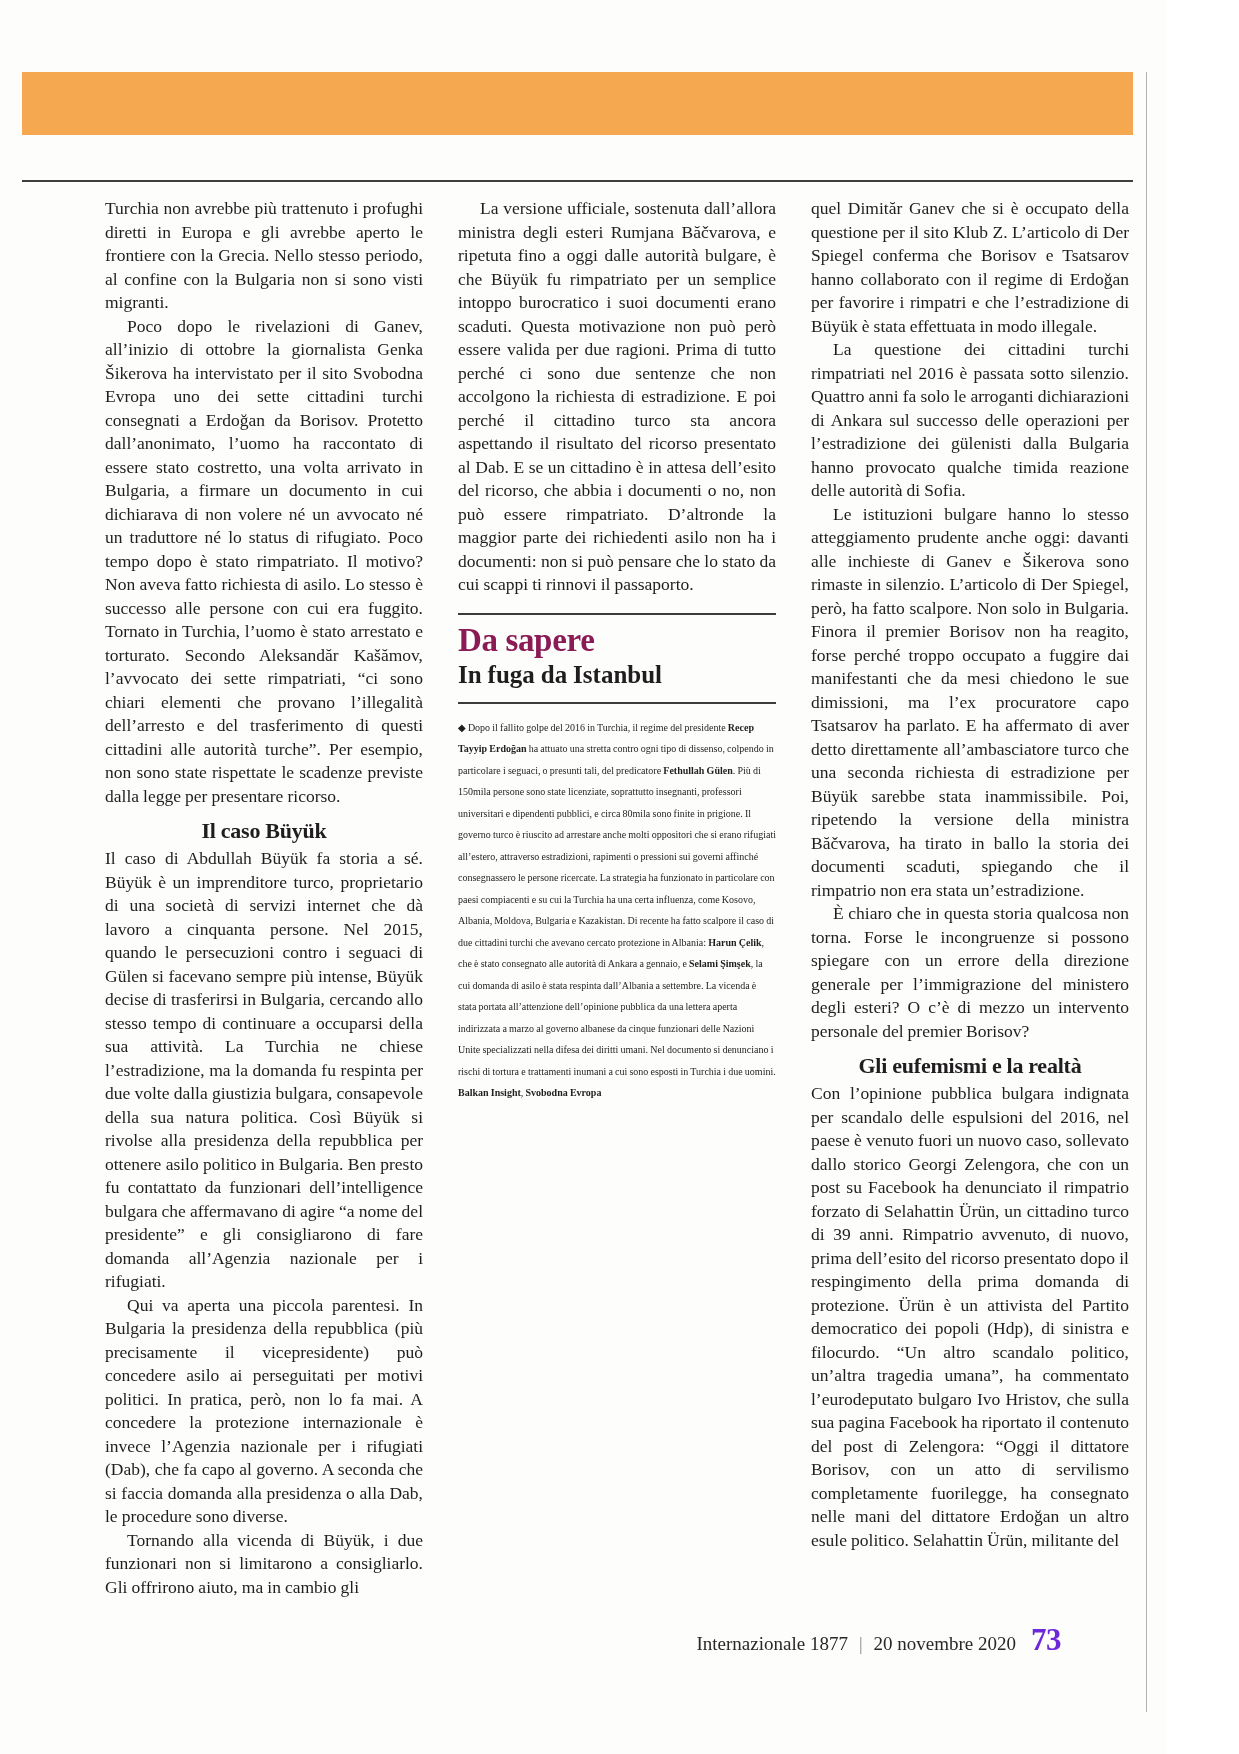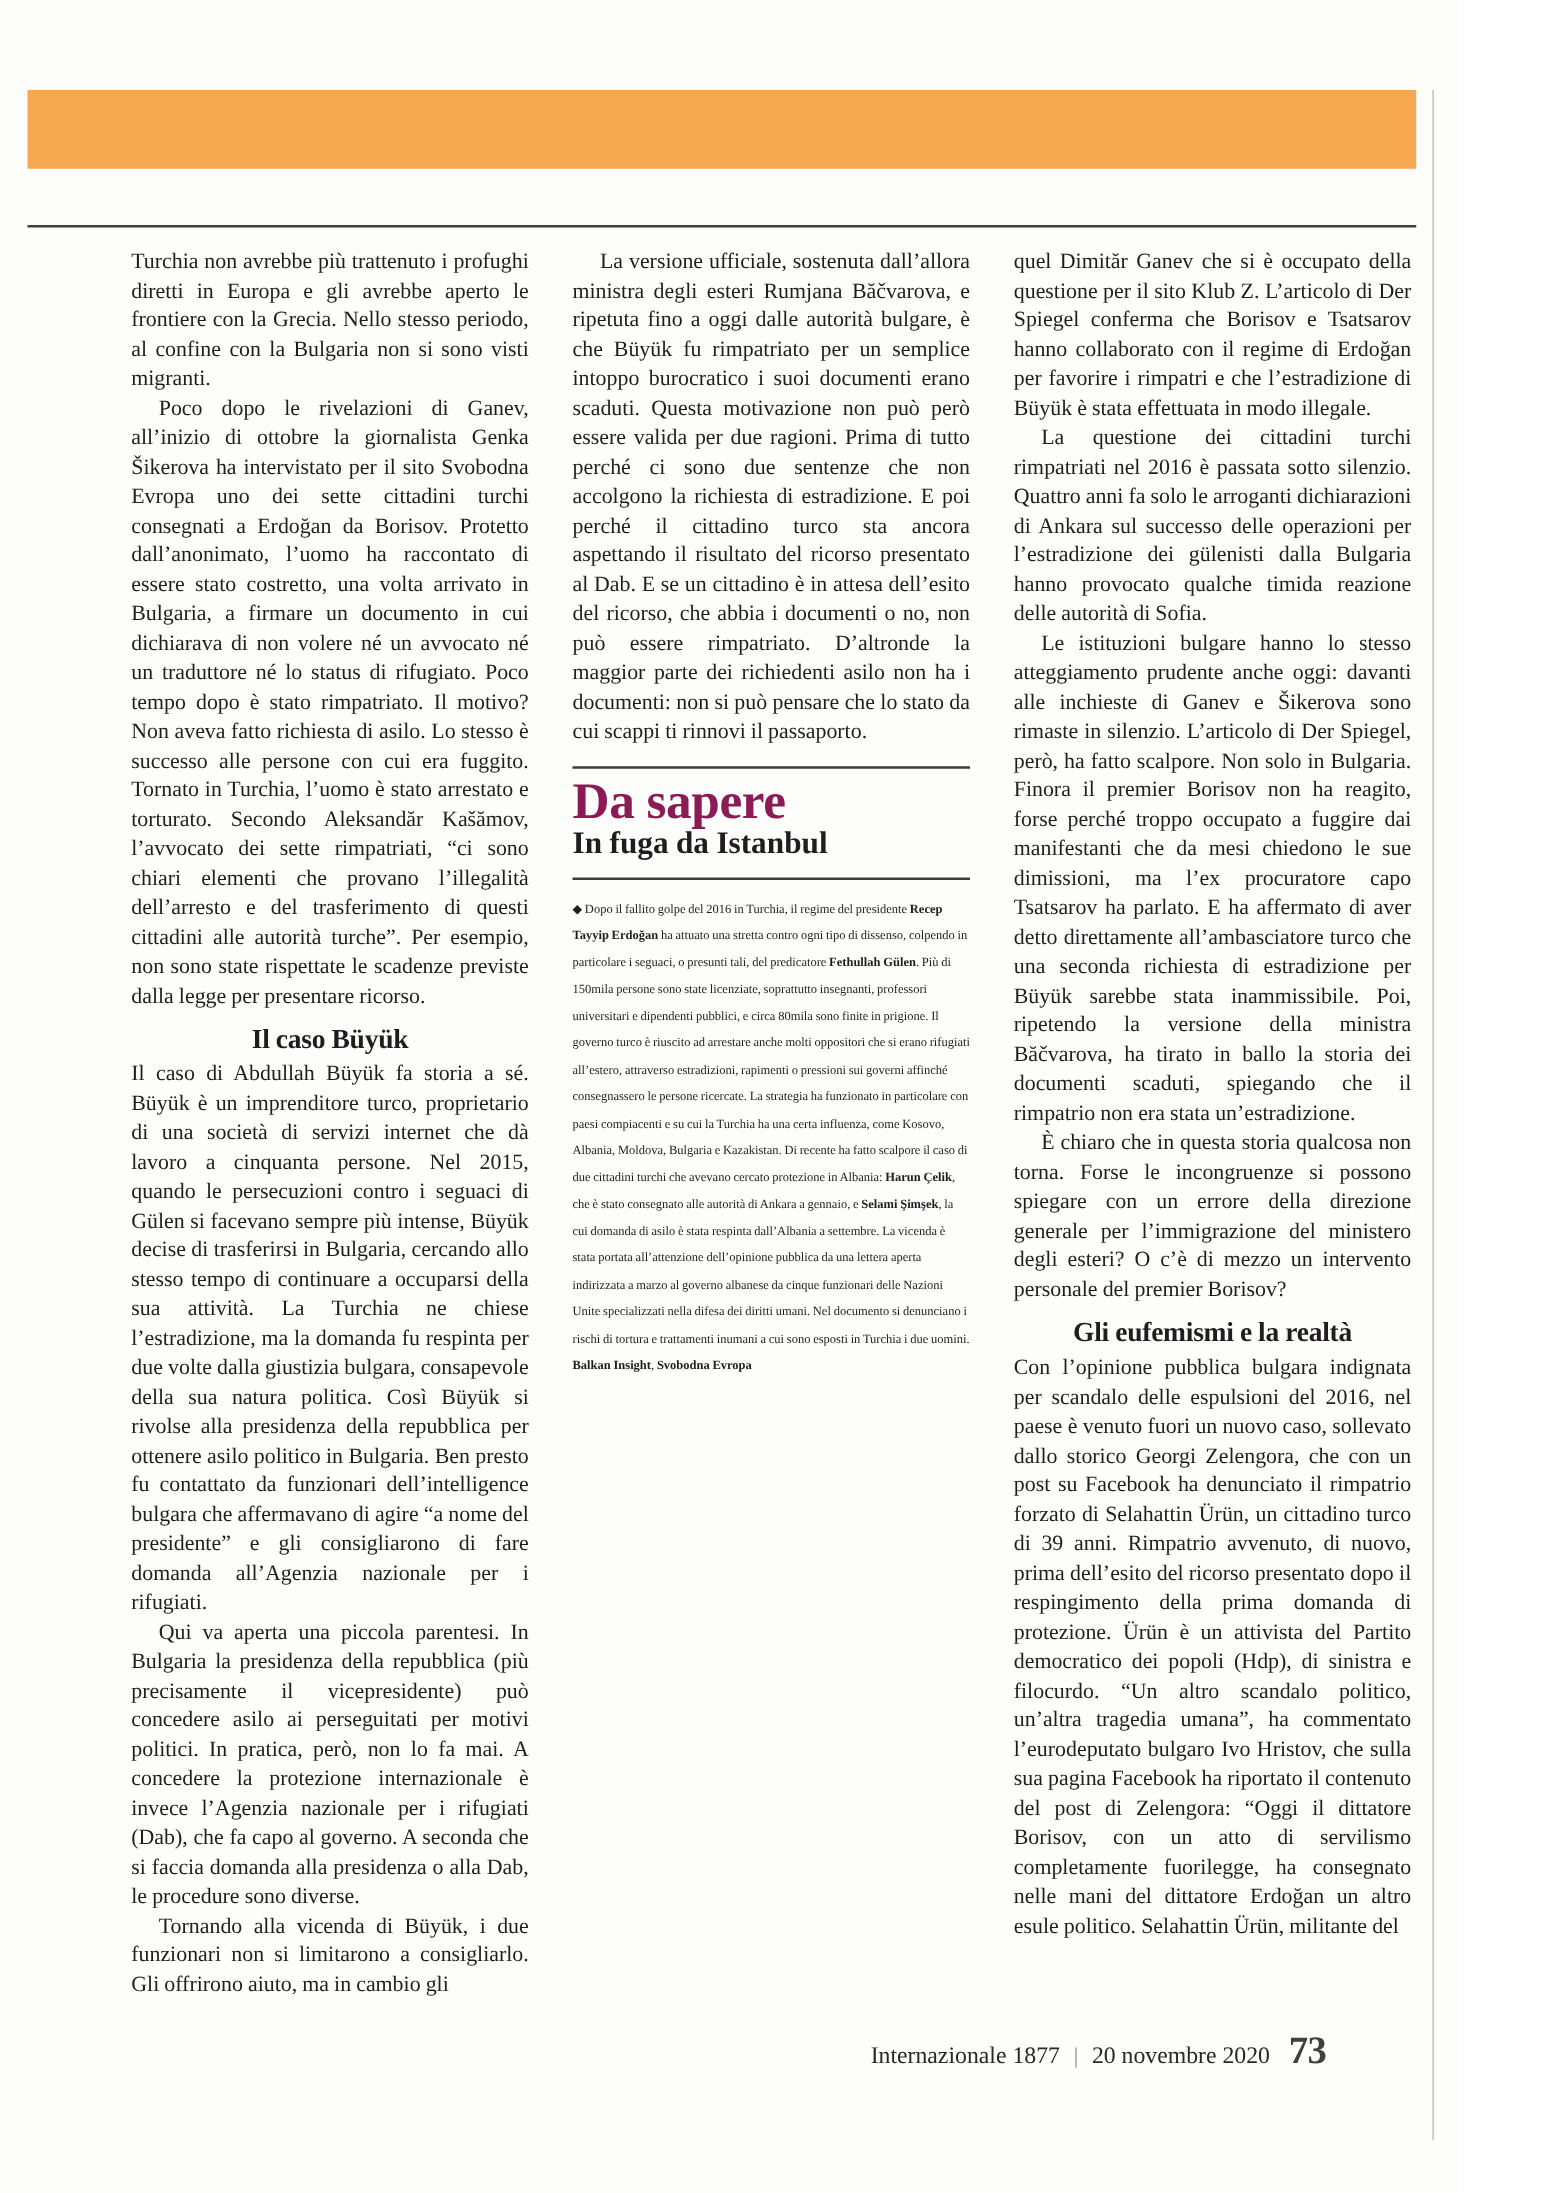--- a/index.html
+++ b/index.html
@@ -54,21 +54,21 @@
     line-height: 26px;
     font-weight: 700;
     margin: 10px 0 3px 0;
     letter-spacing: -0.2px;
     text-align: center;
   }
   
   .da-sapere { margin-top: 16px; text-align: left; }
   .box-rule { border-top: 2px solid #3c3c3c; height: 0; }
   .box-kicker {
-    font-size: 41px;
+    font-size: 33px;
     line-height: 38px;
     font-weight: 800;
     color: #8B1B55;
     margin: 6px 0 0 0;
     letter-spacing: -0.3px;
   }
   .box-subtitle {
     font-size: 25px;
     line-height: 30px;
     font-weight: 700;
@@ -89,21 +89,21 @@
     align-items: baseline;
     font-size: 19px;
     color: #2a2826;
     white-space: nowrap;
   }
   .footer .sep { color: #8a8784; margin: 0 11px; font-size: 18px; }
   .footer .pagenum {
     font-size: 31px;
     font-weight: 700;
     margin-left: 15px;
-    color: #404040;
+    color: #6d28d9;
     letter-spacing: -0.5px;
   }
 </style>
 </head>
 <body>
 
 <div class="page">
 
   <div class="orange-bar"></div>
   <div class="header-rule"></div>

